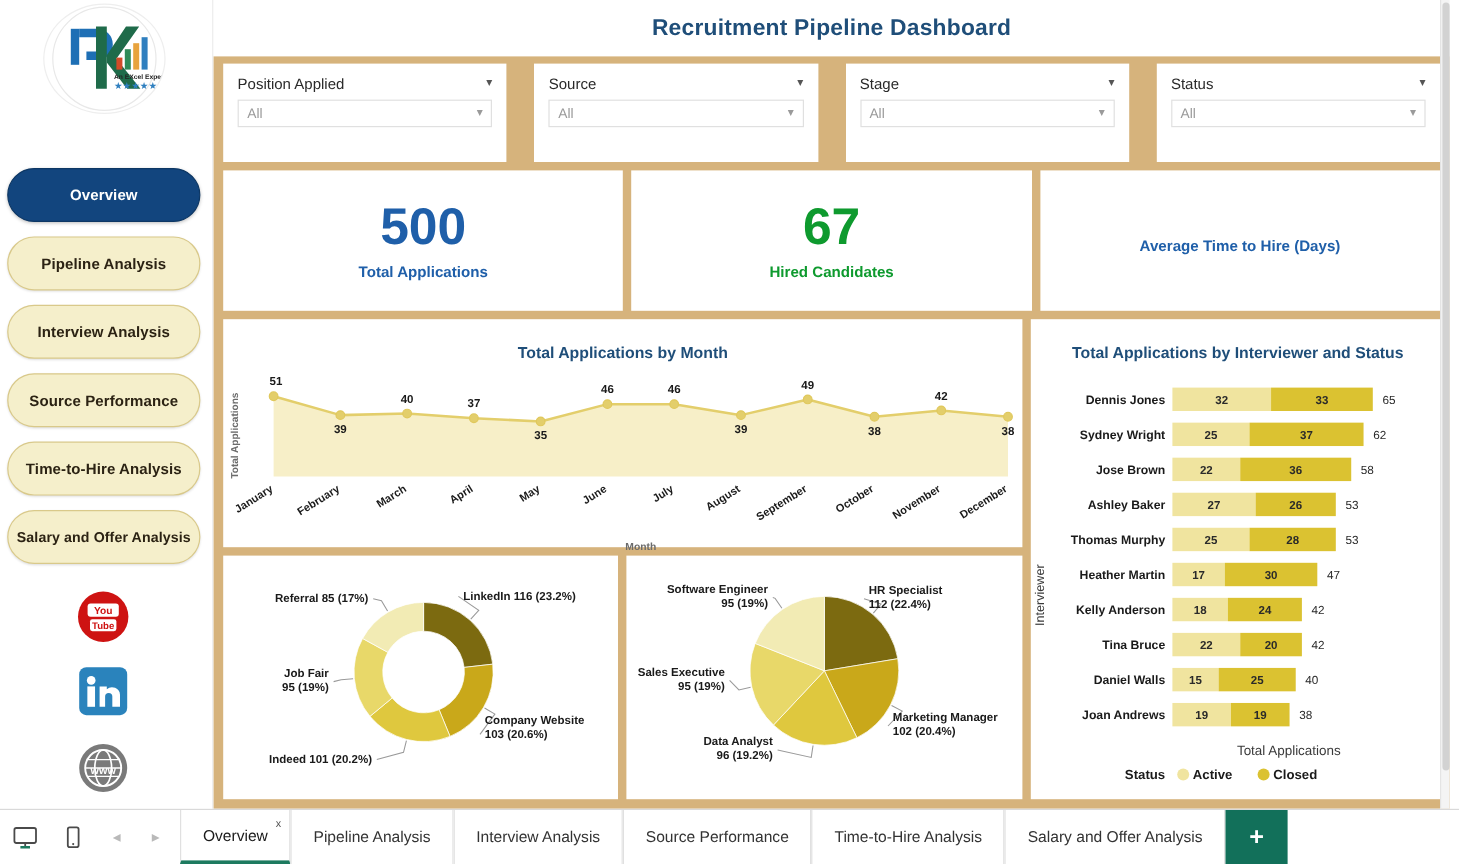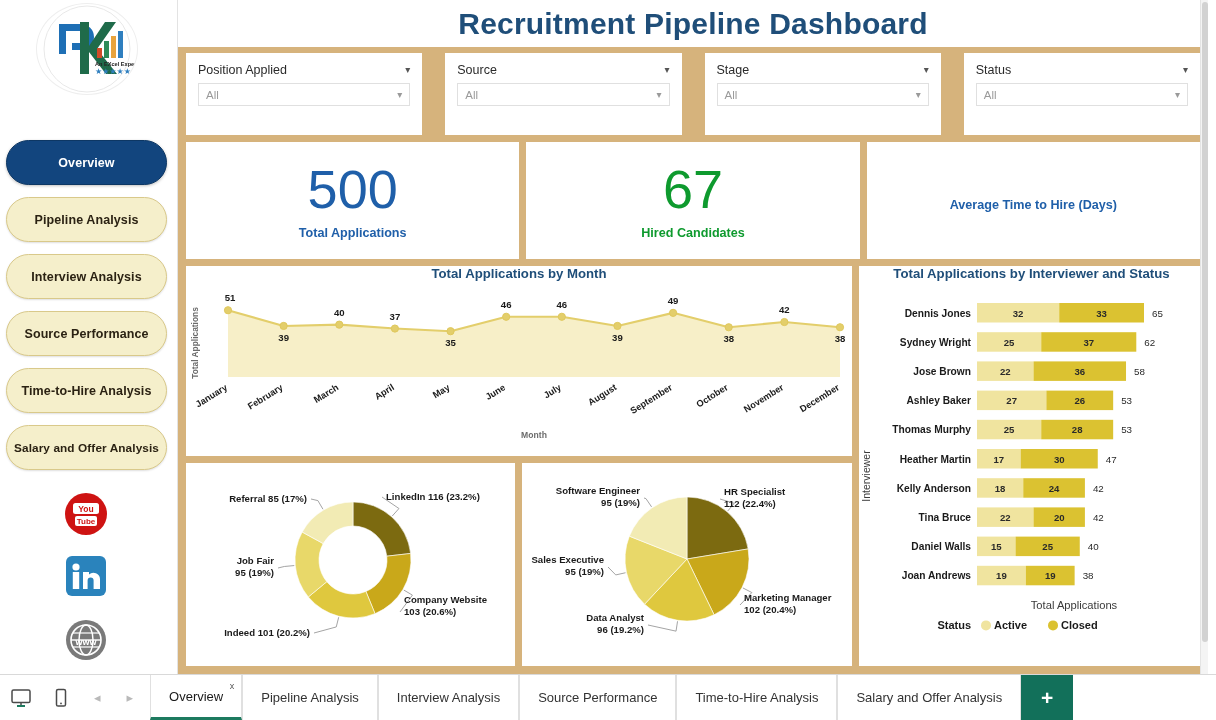--- a/index.html
+++ b/index.html
@@ -61,21 +61,21 @@
     position: absolute; left: 178px; top: 0;
     width: 1030px; height: 674px;
     background: #ffffff;
   }
   #title-bar {
     height: 47px;
     display: flex; align-items: center; justify-content: center;
     background: #ffffff;
   }
   #dash-title {
-    font-size: 30px; font-weight: bold;
+    font-size: 19px; font-weight: bold;
     color: #1F4E79;
     letter-spacing: .2px;
   }
 
   #canvas {
     position: absolute; left: 0; top: 47px;
     width: 1030px; height: 627px;
     background: #D6B37C;
     padding: 6px 8px 8px 8px;
   }
@@ -102,32 +102,32 @@
   .chev { font-size: 10px; color: #555; line-height: 1; }
   .chev.light { color: #9a9a9a; }
 
   
   #kpi-row { display: flex; gap: 7px; height: 117px; margin-top: 7px; }
   .kpi-card {
     flex: 1; background: #ffffff;
     display: flex; flex-direction: column;
     align-items: center; justify-content: center;
   }
-  .kpi-num { font-size: 54px; font-weight: normal; line-height: 1.04; }
+  .kpi-num { font-size: 43px; font-weight: bold; line-height: 1.04; }
   .kpi-lbl { font-size: 12.6px; font-weight: bold; margin-top: 8px; }
 
   
   #charts { display: flex; gap: 7px; margin-top: 7px; height: 400px; }
   #charts-left { width: 666px; display: flex; flex-direction: column; gap: 7px; }
   #charts-right { flex: 1; }
 
   .panel { background: #ffffff; position: relative; }
   .panel-title {
     text-align: center; font-size: 13.2px; font-weight: bold;
-    color: #1F4E79; padding-top: 0;
+    color: #1F4E79; padding-top: 20px;
   }
 
   #line-panel { height: 190px; }
   #bottom-charts { display: flex; gap: 7px; height: 203px; }
   #donut-panel { width: 330px; }
   #pie-panel { flex: 1; }
   svg { display: block; }
 
   
   #tabbar {

